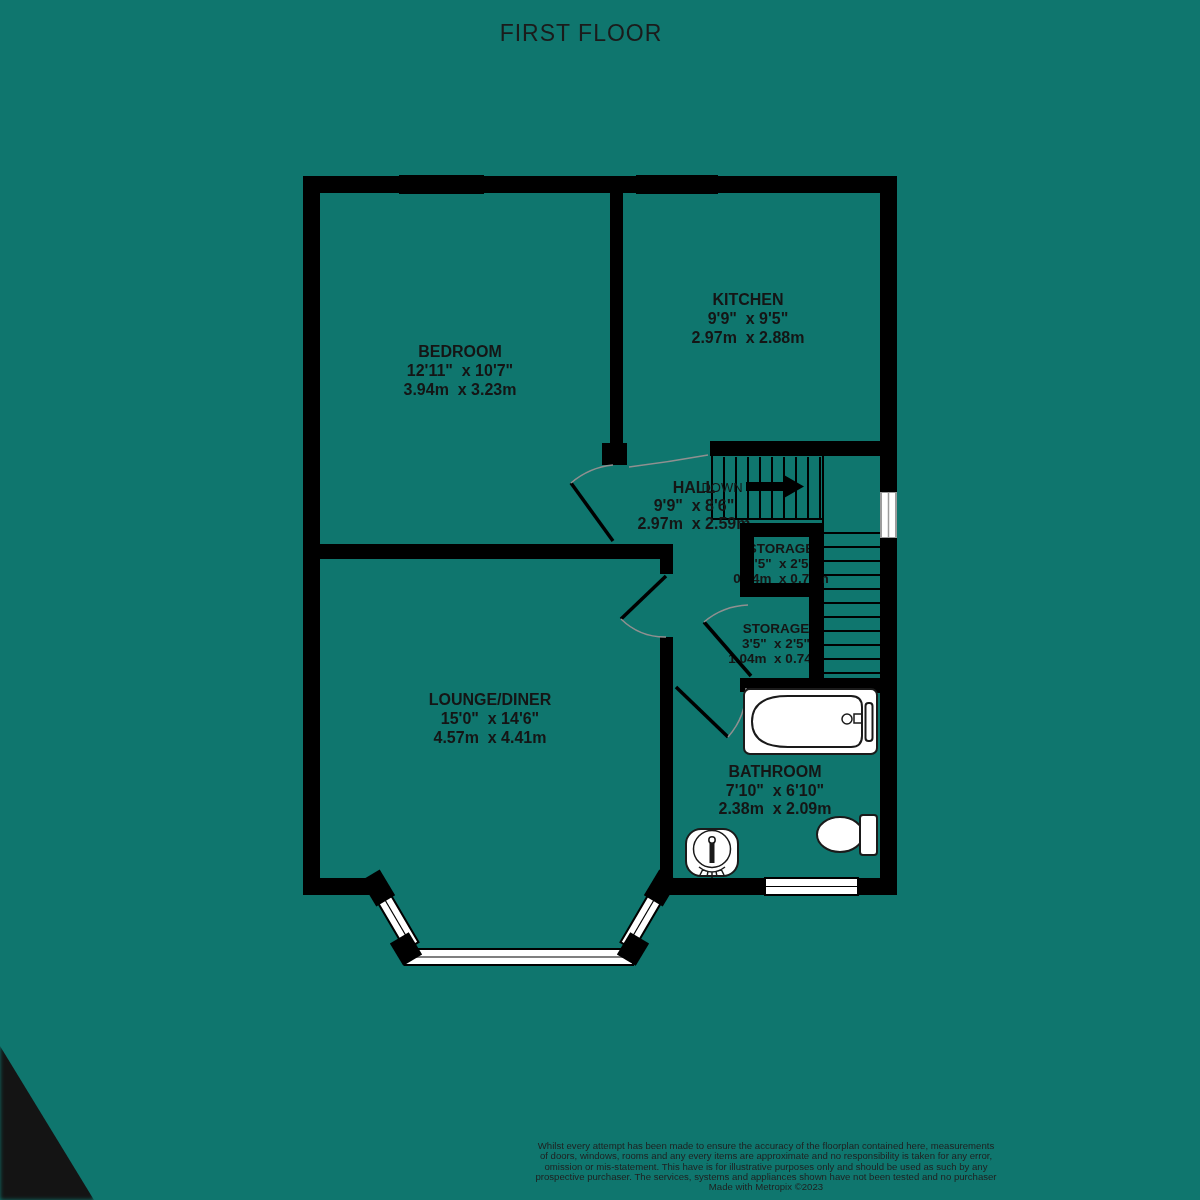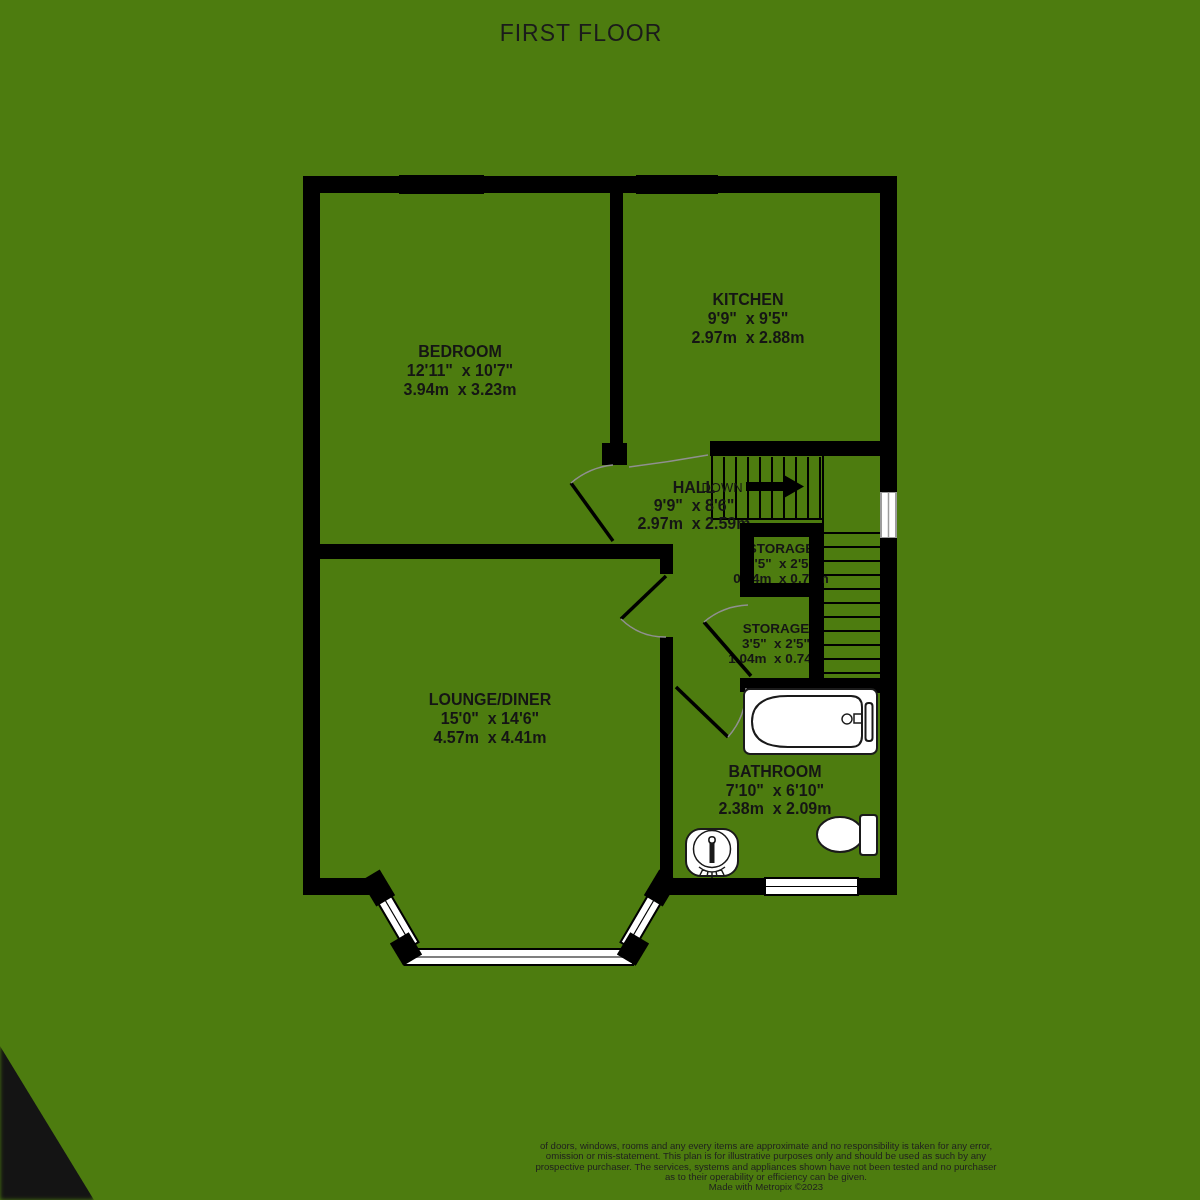--- a/index.html
+++ b/index.html
@@ -1,16 +1,16 @@
 <!DOCTYPE html>
 <html><head>
 <meta charset="utf-8">
 <style>
   html,body{margin:0;padding:0;background:#fff;}
-  .stage{position:relative;width:1200px;height:1200px;background:#4d7c0f;overflow:hidden;
+  .stage{position:relative;width:1200px;height:1200px;background:#0f766e;overflow:hidden;
          font-family:"Liberation Sans",sans-serif;}
   .plan-title{position:absolute;top:20px;left:181px;width:800px;text-align:center;
               font-size:23px;letter-spacing:1px;color:#1b1b1b;font-weight:400;}
   .floorplan-svg{position:absolute;left:0;top:0;}
   .disclaimer{position:absolute;left:416px;top:1141px;width:700px;text-align:center;
               font-size:9.6px;line-height:10.3px;color:#1f1f1f;}
   .corner-shade{position:absolute;left:0;top:1046px;width:94px;height:154px;background:#141414;
                 clip-path:polygon(0 0,100% 100%,0 100%);filter:blur(2px);}
   svg text{font-family:"Liberation Sans",sans-serif;fill:#151515;white-space:pre;}
   .room-name{font-size:16px;font-weight:700;}
@@ -169,21 +169,21 @@
         <path class="fixture-thin" d="M699 867 Q712 877 725 867 M703 869 L700 875 M708 871 L707 877 M712 872 L712 878 M716 871 L717 877 M721 869 L724 875"></path>
       </g>
       <g>
         <ellipse class="fixture" cx="840" cy="834.5" rx="23" ry="17.5"></ellipse>
         <rect class="fixture" x="860" y="815" width="17" height="40" rx="3"></rect>
       </g>
     </g>
   </svg>
 
   <div class="disclaimer">
+    <div>Whilst every attempt has been made to ensure the accuracy of the floorplan contained here, measurements</div>
     <div>of doors, windows, rooms and any every items are approximate and no responsibility is taken for any error,</div>
-    <div>omission or mis-statement. This plan is for illustrative purposes only and should be used as such by any</div>
+    <div>omission or mis-statement. This have is for illustrative purposes only and should be used as such by any</div>
     <div>prospective purchaser. The services, systems and appliances shown have not been tested and no purchaser</div>
-    <div>as to their operability or efficiency can be given.</div>
     <div>Made with Metropix ©2023</div>
   </div>
 
   <div class="corner-shade"></div>
 </div>
 
 </body></html>

